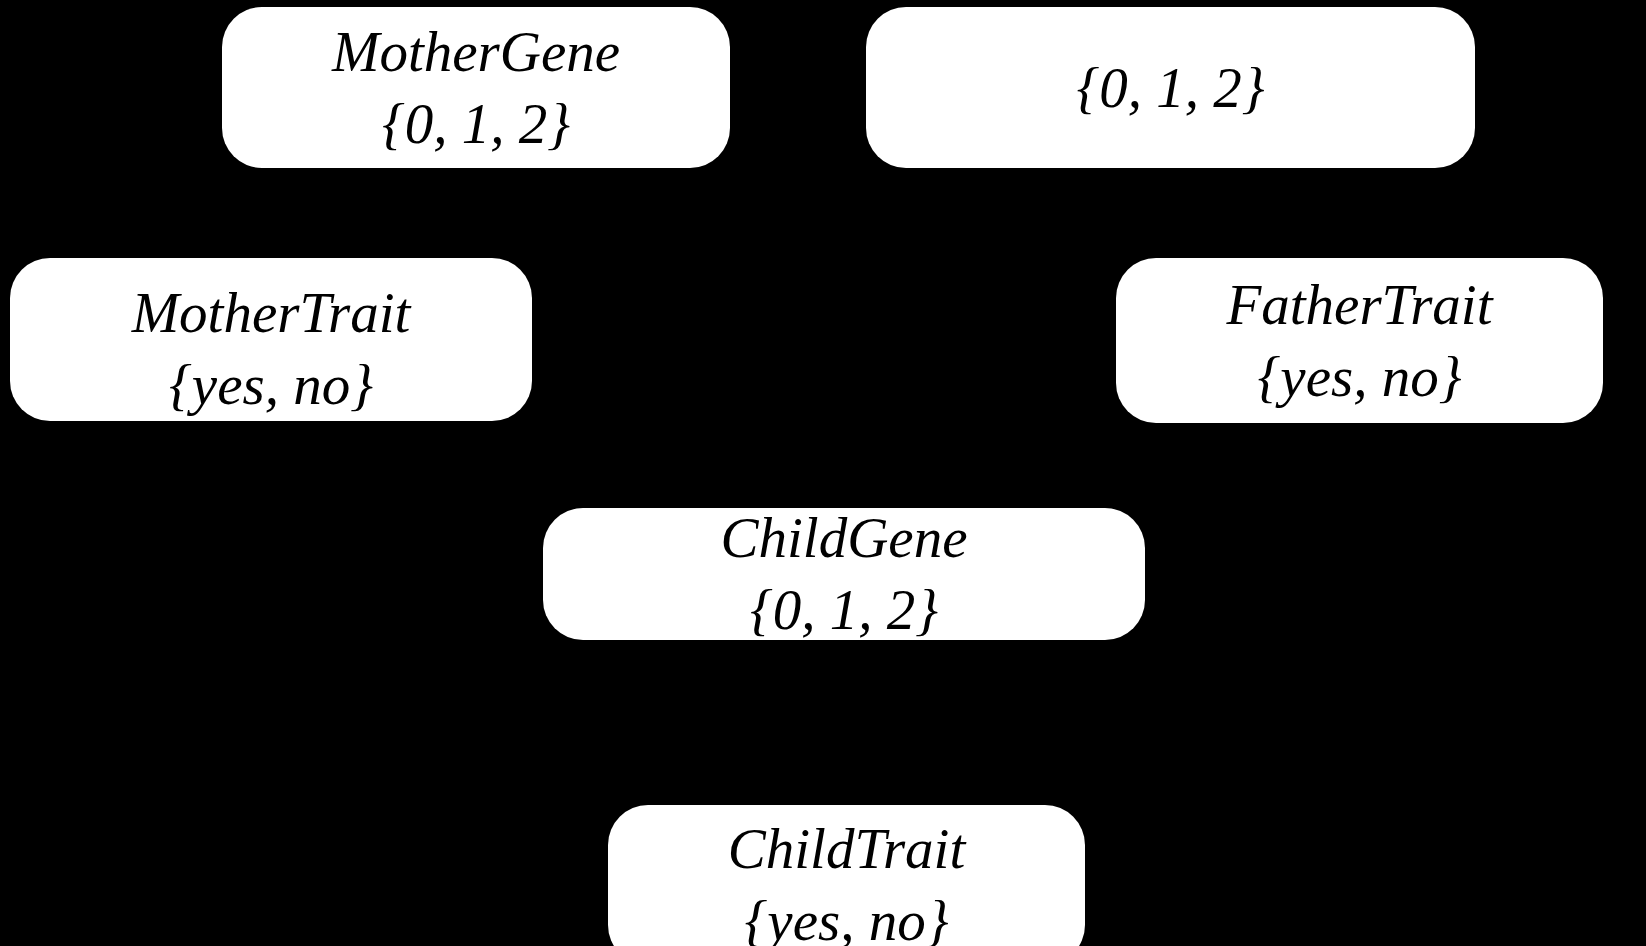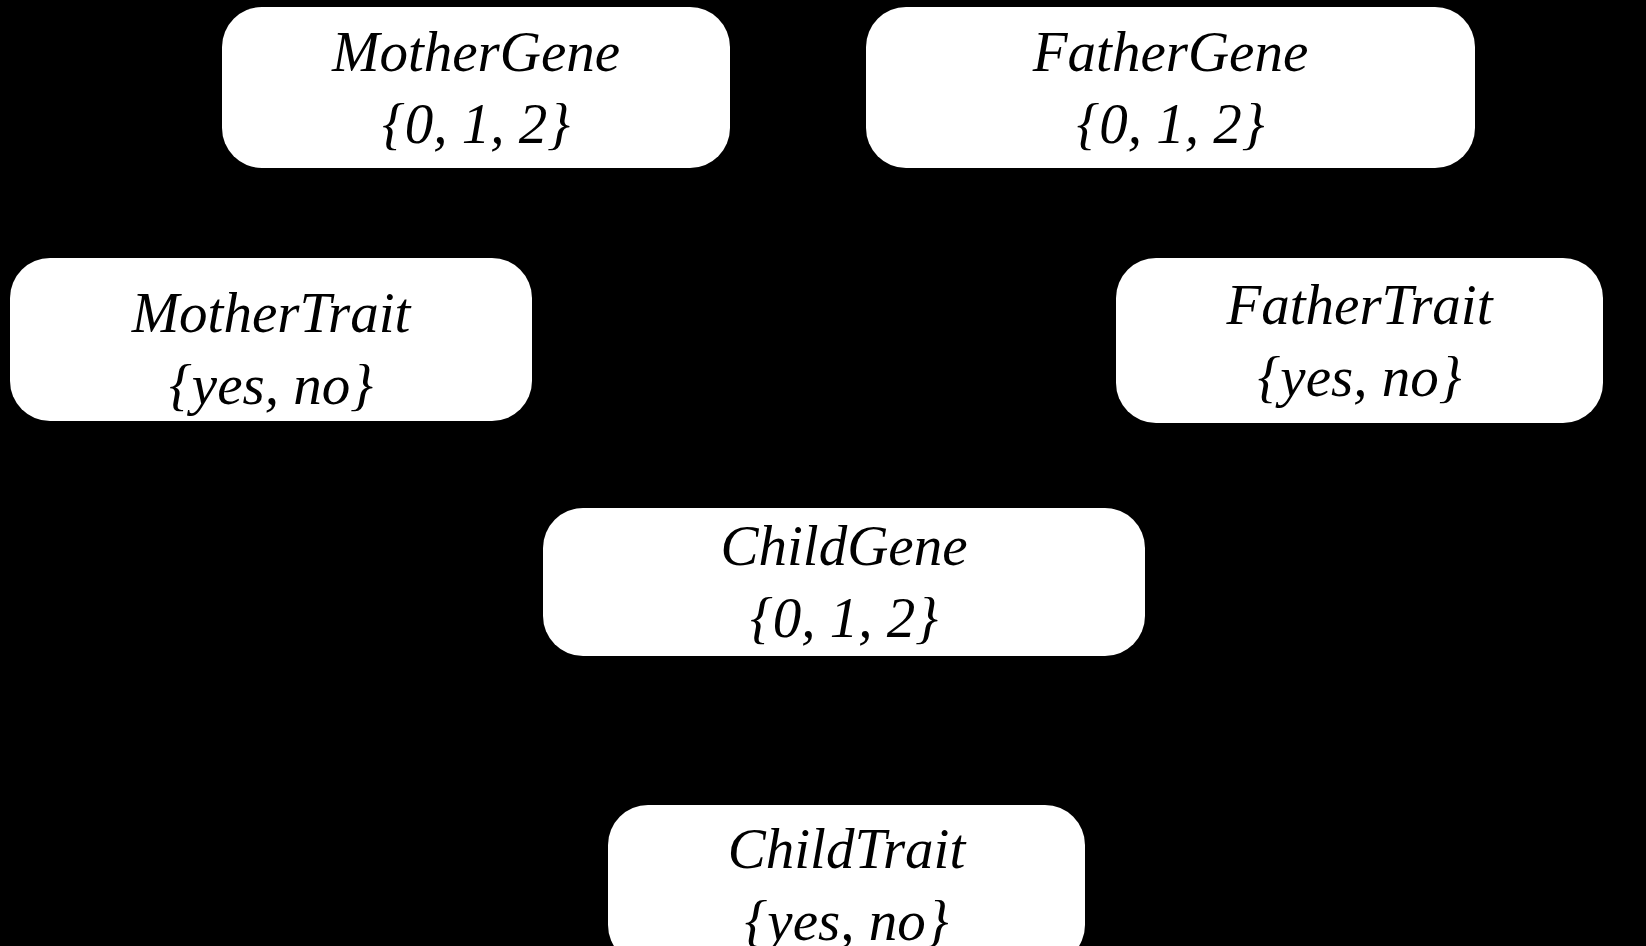--- a/index.html
+++ b/index.html
@@ -31,35 +31,34 @@
     white-space: nowrap;
   }
   .node-label, .node-domain {
     display: block;
   }
   
   .node--mother-gene  { left: 222px;  top: 7px;   width: 508px; height: 161px; }
   .node--father-gene  { left: 866px;  top: 7px;   width: 609px; height: 161px; }
   .node--mother-trait { left: 10px;   top: 258px; width: 522px; height: 163px; justify-content: flex-end; }
   .node--father-trait { left: 1116px; top: 258px; width: 487px; height: 165px; }
-  .node--child-gene   { left: 543px;  top: 508px; width: 602px; height: 148px; justify-content: center; }
+  .node--child-gene   { left: 543px;  top: 508px; width: 602px; height: 132px; justify-content: center; }
   .node--child-trait  { left: 608px;  top: 773px; width: 477px; height: 160px; margin-top: 32px; }
 </style>
 </head>
 <body>
 
 <div class="canvas">
 
   <div class="node node--mother-gene">
     <span class="node-label">MotherGene</span>
     <span class="node-domain">{0, 1, 2}</span>
   </div>
 
   <div class="node node--father-gene">
-    <span class="node-label">FatherGene</span>
     <span class="node-domain">{0, 1, 2}</span>
   </div>
 
   <div class="node node--mother-trait">
     <span class="node-label">MotherTrait</span>
     <span class="node-domain">{yes, no}</span>
   </div>
 
   <div class="node node--father-trait">
     <span class="node-label">FatherTrait</span>

